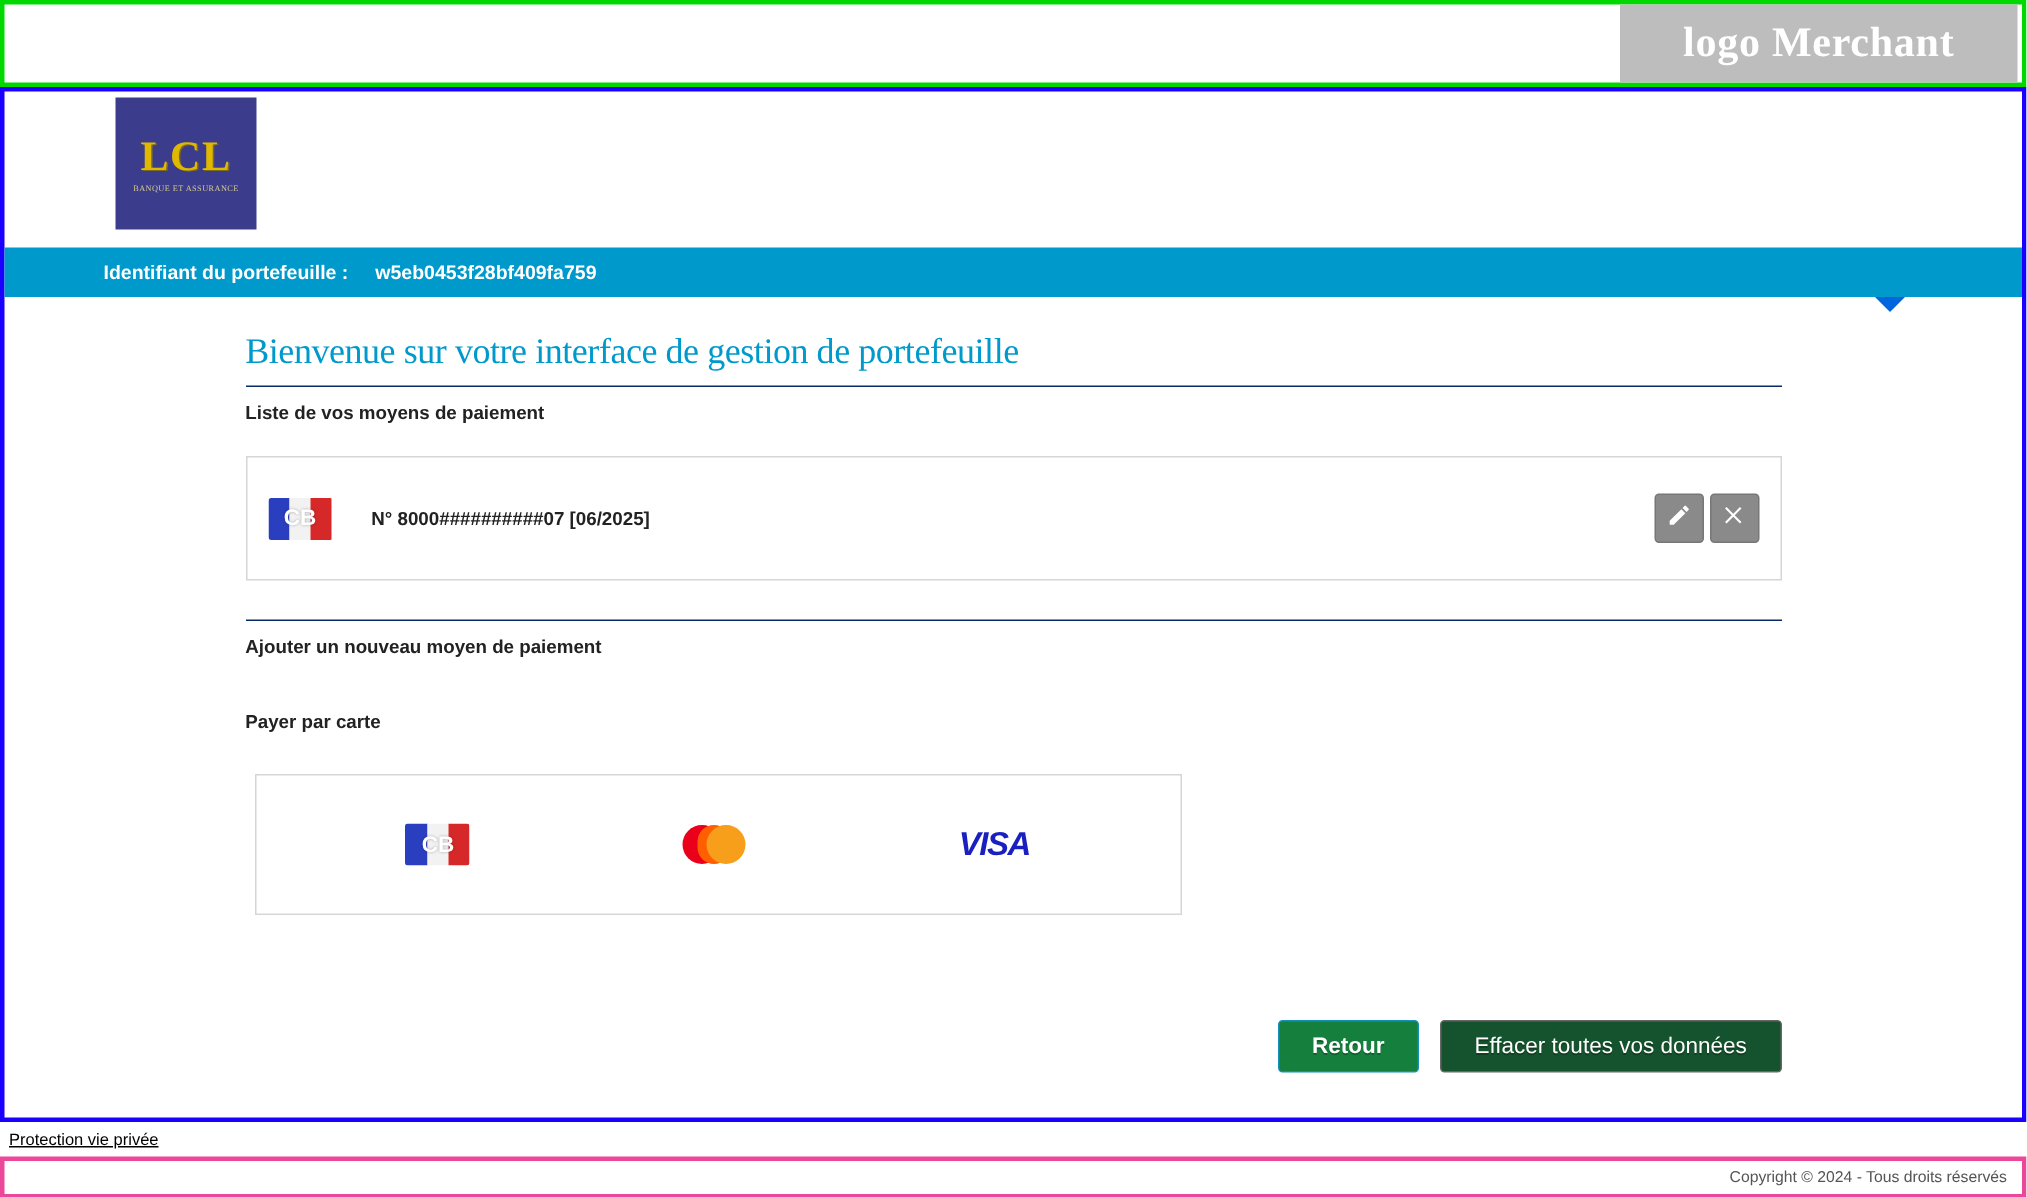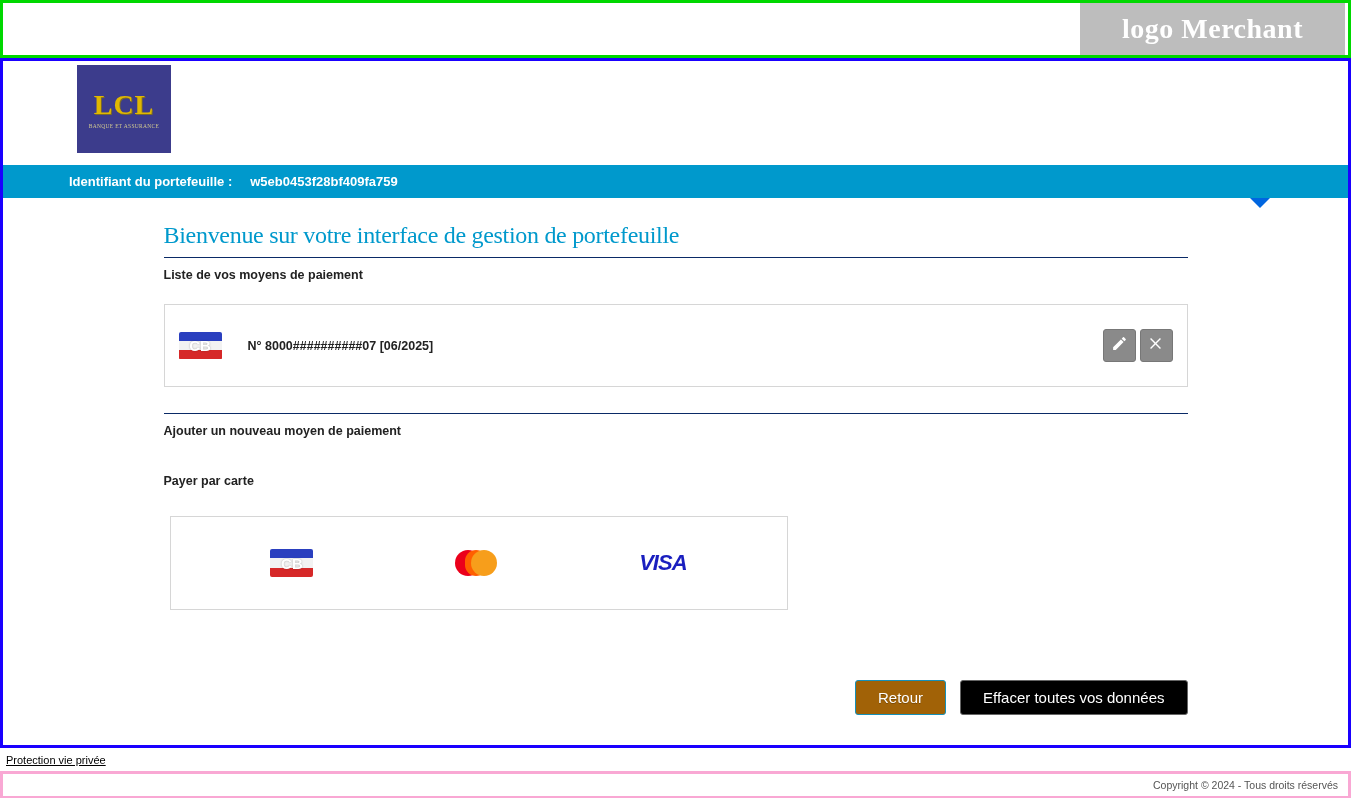--- a/index.html
+++ b/index.html
@@ -115,21 +115,20 @@
     margin-bottom: 26px;
   }
   .card-brand-cb {
     width: 43px;
     height: 28px;
     display: inline-flex;
     position: relative;
     flex-shrink: 0;
     border-radius: 2px;
     overflow: hidden;
-    flex-direction: column;
   }
   .card-brand-cb .stripe-b { background:#2a3fbf; flex:1; }
   .card-brand-cb .stripe-w { background:#f2f2f2; flex:1; }
   .card-brand-cb .stripe-r { background:#d62828; flex:1; }
   .card-brand-cb .cb-text {
     position:absolute; left:0; right:0; top:0; bottom:0;
     display:flex; align-items:center; justify-content:center;
     color:#fff; font-weight:900; font-size:15px;
     font-family: Arial, sans-serif;
     text-shadow: 0 0 2px rgba(0,0,0,0.3);
@@ -215,33 +214,33 @@
   }
   .btn {
     border: none;
     color: #fff;
     font-size: 15px;
     padding: 8px 22px;
     border-radius: 3px;
     cursor: pointer;
     text-shadow: 0 1px 0 rgba(0,0,0,0.25);
   }
-  .btn-primary { background:#a16207; border:1px solid #1590b8; }
-  .btn-secondary { background:#000000; border:1px solid #666; }
+  .btn-primary { background:#15803d; border:1px solid #1590b8;font-weight:bold; }
+  .btn-secondary { background:#14532d; border:1px solid #666; }
   .privacy-bar {
     background:#fff;
     padding: 2px 6px 3px 6px;
   }
   .privacy-link {
     font-size: 11px;
     color:#000;
     text-decoration: underline;
   }
   .footer-strip {
-    border: 3px solid #f9a8d4;
+    border: 3px solid #ec4899;
     background:#fff;
     padding: 5px 10px;
     text-align: right;
     font-size: 10.5px;
     color:#555;
   }
 </style>
 </head>
 <body>
 

